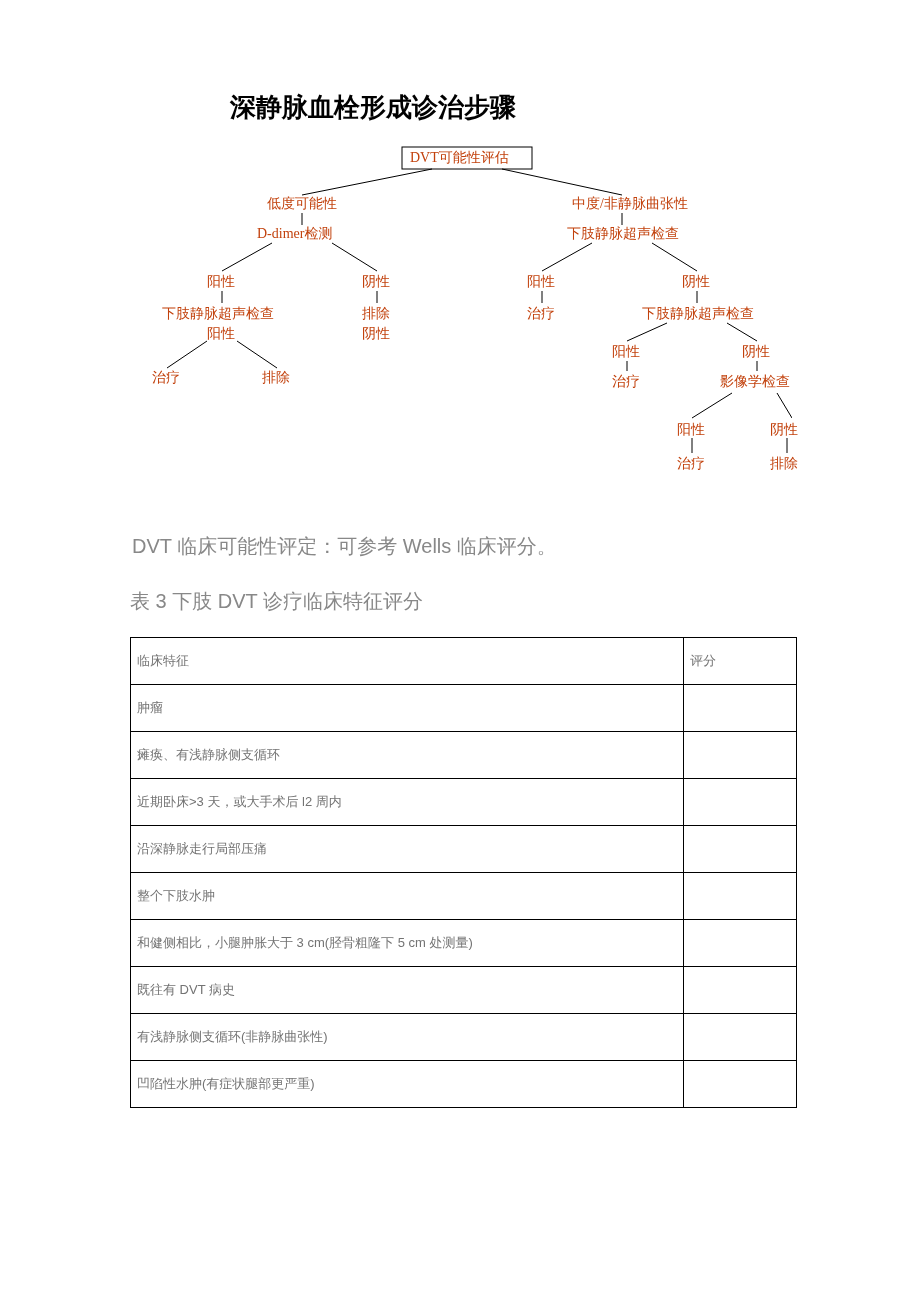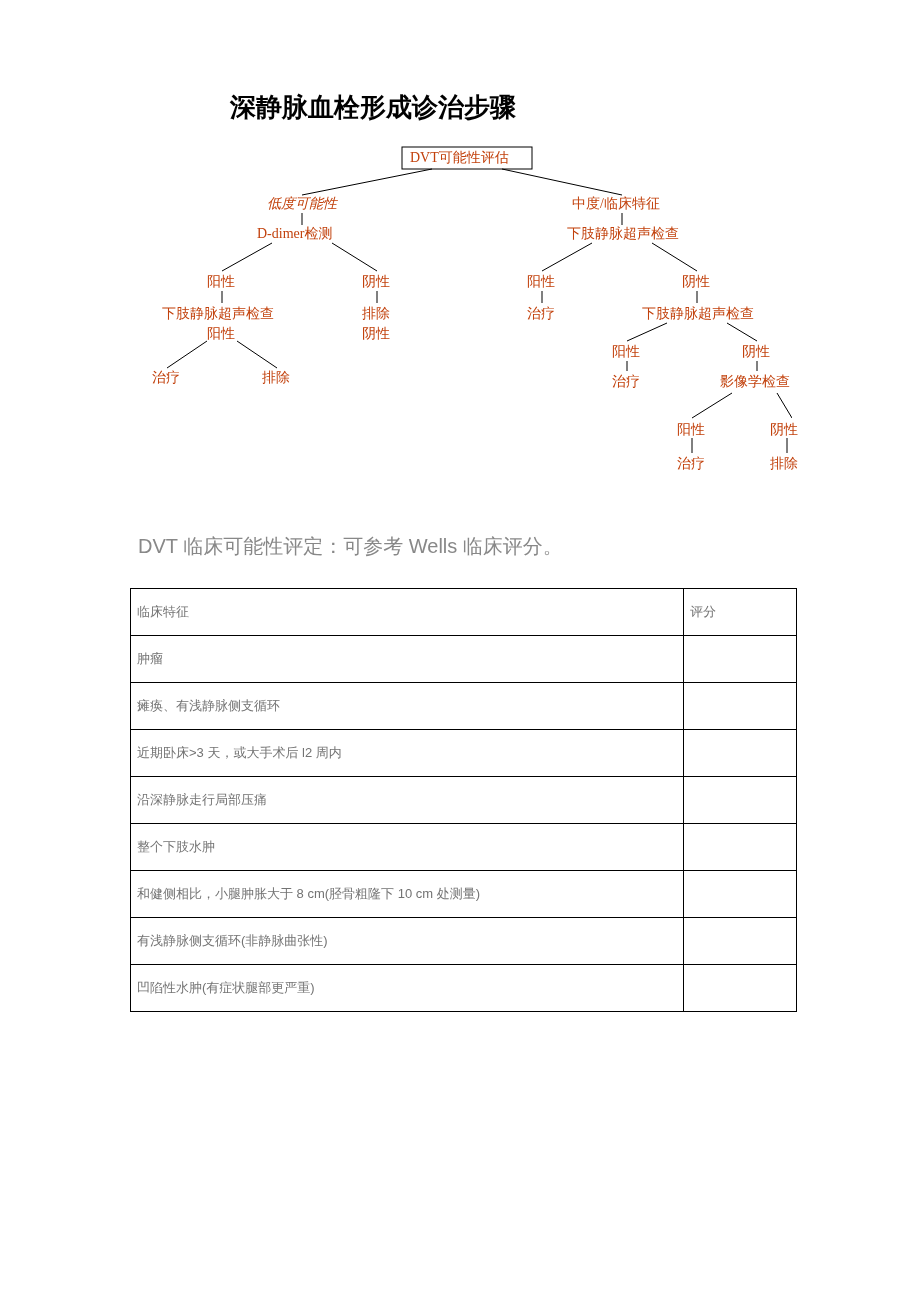--- a/index.html
+++ b/index.html
@@ -36,21 +36,21 @@
   }
   .diagram-wrap svg {
     position: absolute;
     left: 0;
     top: 0;
   }
   .body-text {
     font-size: 20px;
     color: #888;
     font-family: "Microsoft YaHei", Arial, sans-serif;
-    margin: 18px 0 28px 8px;
+    margin: 18px 0 28px 2px;
   }
   .table-caption {
     font-size: 20px;
     color: #888;
     font-family: "Microsoft YaHei", Arial, sans-serif;
     margin: 18px 0 22px 0;
   }
   table.wells {
     border-collapse: collapse;
     width: 640px;
@@ -100,49 +100,50 @@
       <line x1="475" y1="218" x2="475" y2="228" stroke="#000"></line>
       <line x1="605" y1="218" x2="605" y2="228" stroke="#000"></line>
       <line x1="580" y1="250" x2="540" y2="275" stroke="#000"></line>
       <line x1="625" y1="250" x2="640" y2="275" stroke="#000"></line>
       <line x1="540" y1="295" x2="540" y2="310" stroke="#000"></line>
       <line x1="635" y1="295" x2="635" y2="310" stroke="#000"></line>
     </svg>
 
     <div class="node" style="left:258px;top:6px;">DVT可能性评估</div>
 
-    <div class="node" style="left:115px;top:52px;font-style:italic;">低度可能性</div>
+    <div class="node" style="left:115px;top:52px;">低度可能性</div>
     <div class="node" style="left:105px;top:82px;">D-dimer检测</div>
     <div class="node" style="left:55px;top:130px;">阳性</div>
     <div class="node" style="left:210px;top:130px;">阴性</div>
     <div class="node" style="left:10px;top:162px;">下肢静脉超声检查</div>
     <div class="node" style="left:210px;top:162px;">排除</div>
     <div class="node" style="left:55px;top:182px;">阳性</div>
     <div class="node" style="left:210px;top:182px;">阴性</div>
     <div class="node" style="left:0px;top:226px;">治疗</div>
     <div class="node" style="left:110px;top:226px;">排除</div>
 
-    <div class="node" style="left:420px;top:52px;">中度/临床特征</div>
+    <div class="node" style="left:420px;top:52px;">中度/非静脉曲张性</div>
     <div class="node" style="left:415px;top:82px;">下肢静脉超声检查</div>
     <div class="node" style="left:375px;top:130px;">阳性</div>
     <div class="node" style="left:530px;top:130px;">阴性</div>
     <div class="node" style="left:375px;top:162px;">治疗</div>
     <div class="node" style="left:490px;top:162px;">下肢静脉超声检查</div>
     <div class="node" style="left:460px;top:200px;">阳性</div>
     <div class="node" style="left:590px;top:200px;">阴性</div>
     <div class="node" style="left:460px;top:230px;">治疗</div>
     <div class="node" style="left:568px;top:230px;">影像学检查</div>
     <div class="node" style="left:525px;top:278px;">阳性</div>
     <div class="node" style="left:618px;top:278px;">阴性</div>
     <div class="node" style="left:525px;top:312px;">治疗</div>
     <div class="node" style="left:618px;top:312px;">排除</div>
   </div>
 
   <div class="body-text">DVT 临床可能性评定：可参考 Wells 临床评分。</div>
 
+  <div class="table-caption">表 3  下肢 DVT 诊疗临床特征评分</div>
 
   <table class="wells">
     <tbody>
         <tr>
       <td class="col-feature">临床特征</td>
       <td class="col-score">评分</td>
     </tr>
     <tr>
       <td class="col-feature">肿瘤</td>
       <td class="col-score"></td>
@@ -157,21 +158,25 @@
     </tr>
     <tr>
       <td class="col-feature">沿深静脉走行局部压痛</td>
       <td class="col-score"></td>
     </tr>
     <tr>
       <td class="col-feature">整个下肢水肿</td>
       <td class="col-score"></td>
     </tr>
     <tr>
-      <td class="col-feature">和健侧相比，小腿肿胀大于 8 cm(胫骨粗隆下 10 cm 处测量)</td>
+      <td class="col-feature">和健侧相比，小腿肿胀大于 3 cm(胫骨粗隆下 5 cm 处测量)</td>
+      <td class="col-score"></td>
+    </tr>
+    <tr>
+      <td class="col-feature">既往有 DVT 病史</td>
       <td class="col-score"></td>
     </tr>
     <tr>
       <td class="col-feature">有浅静脉侧支循环(非静脉曲张性)</td>
       <td class="col-score"></td>
     </tr>
     <tr>
       <td class="col-feature">凹陷性水肿(有症状腿部更严重)</td>
       <td class="col-score"></td>
     </tr>

